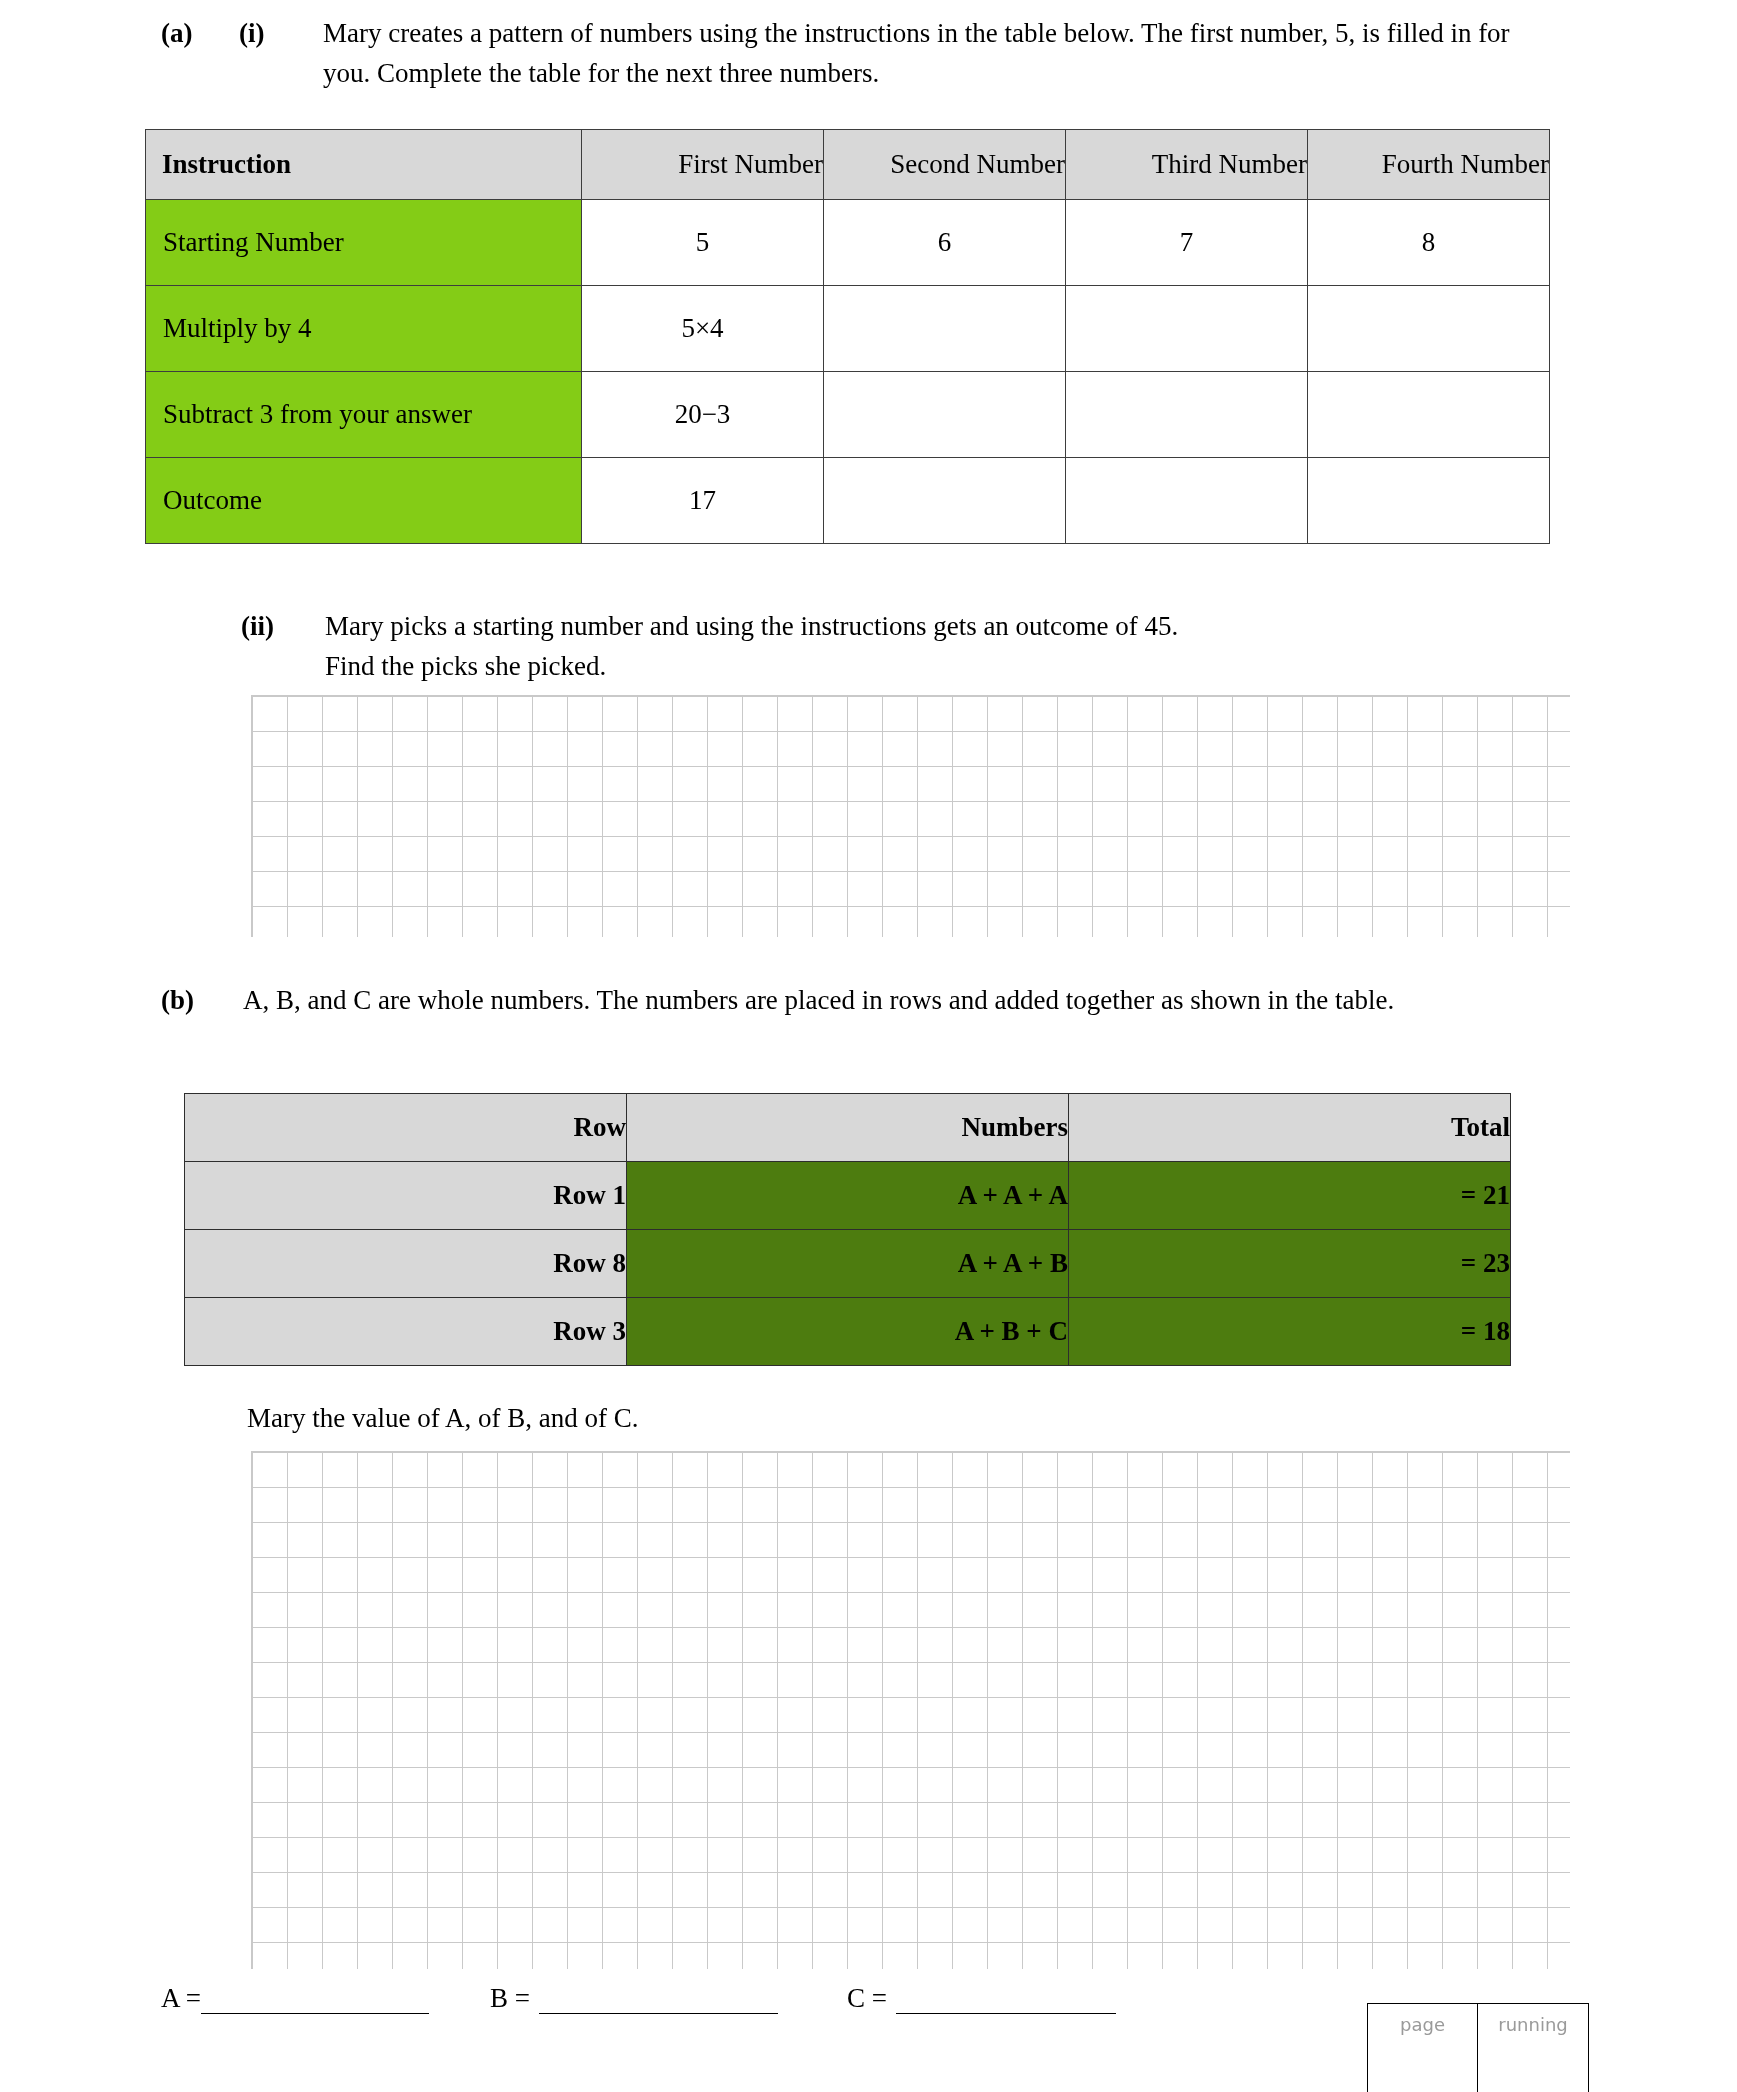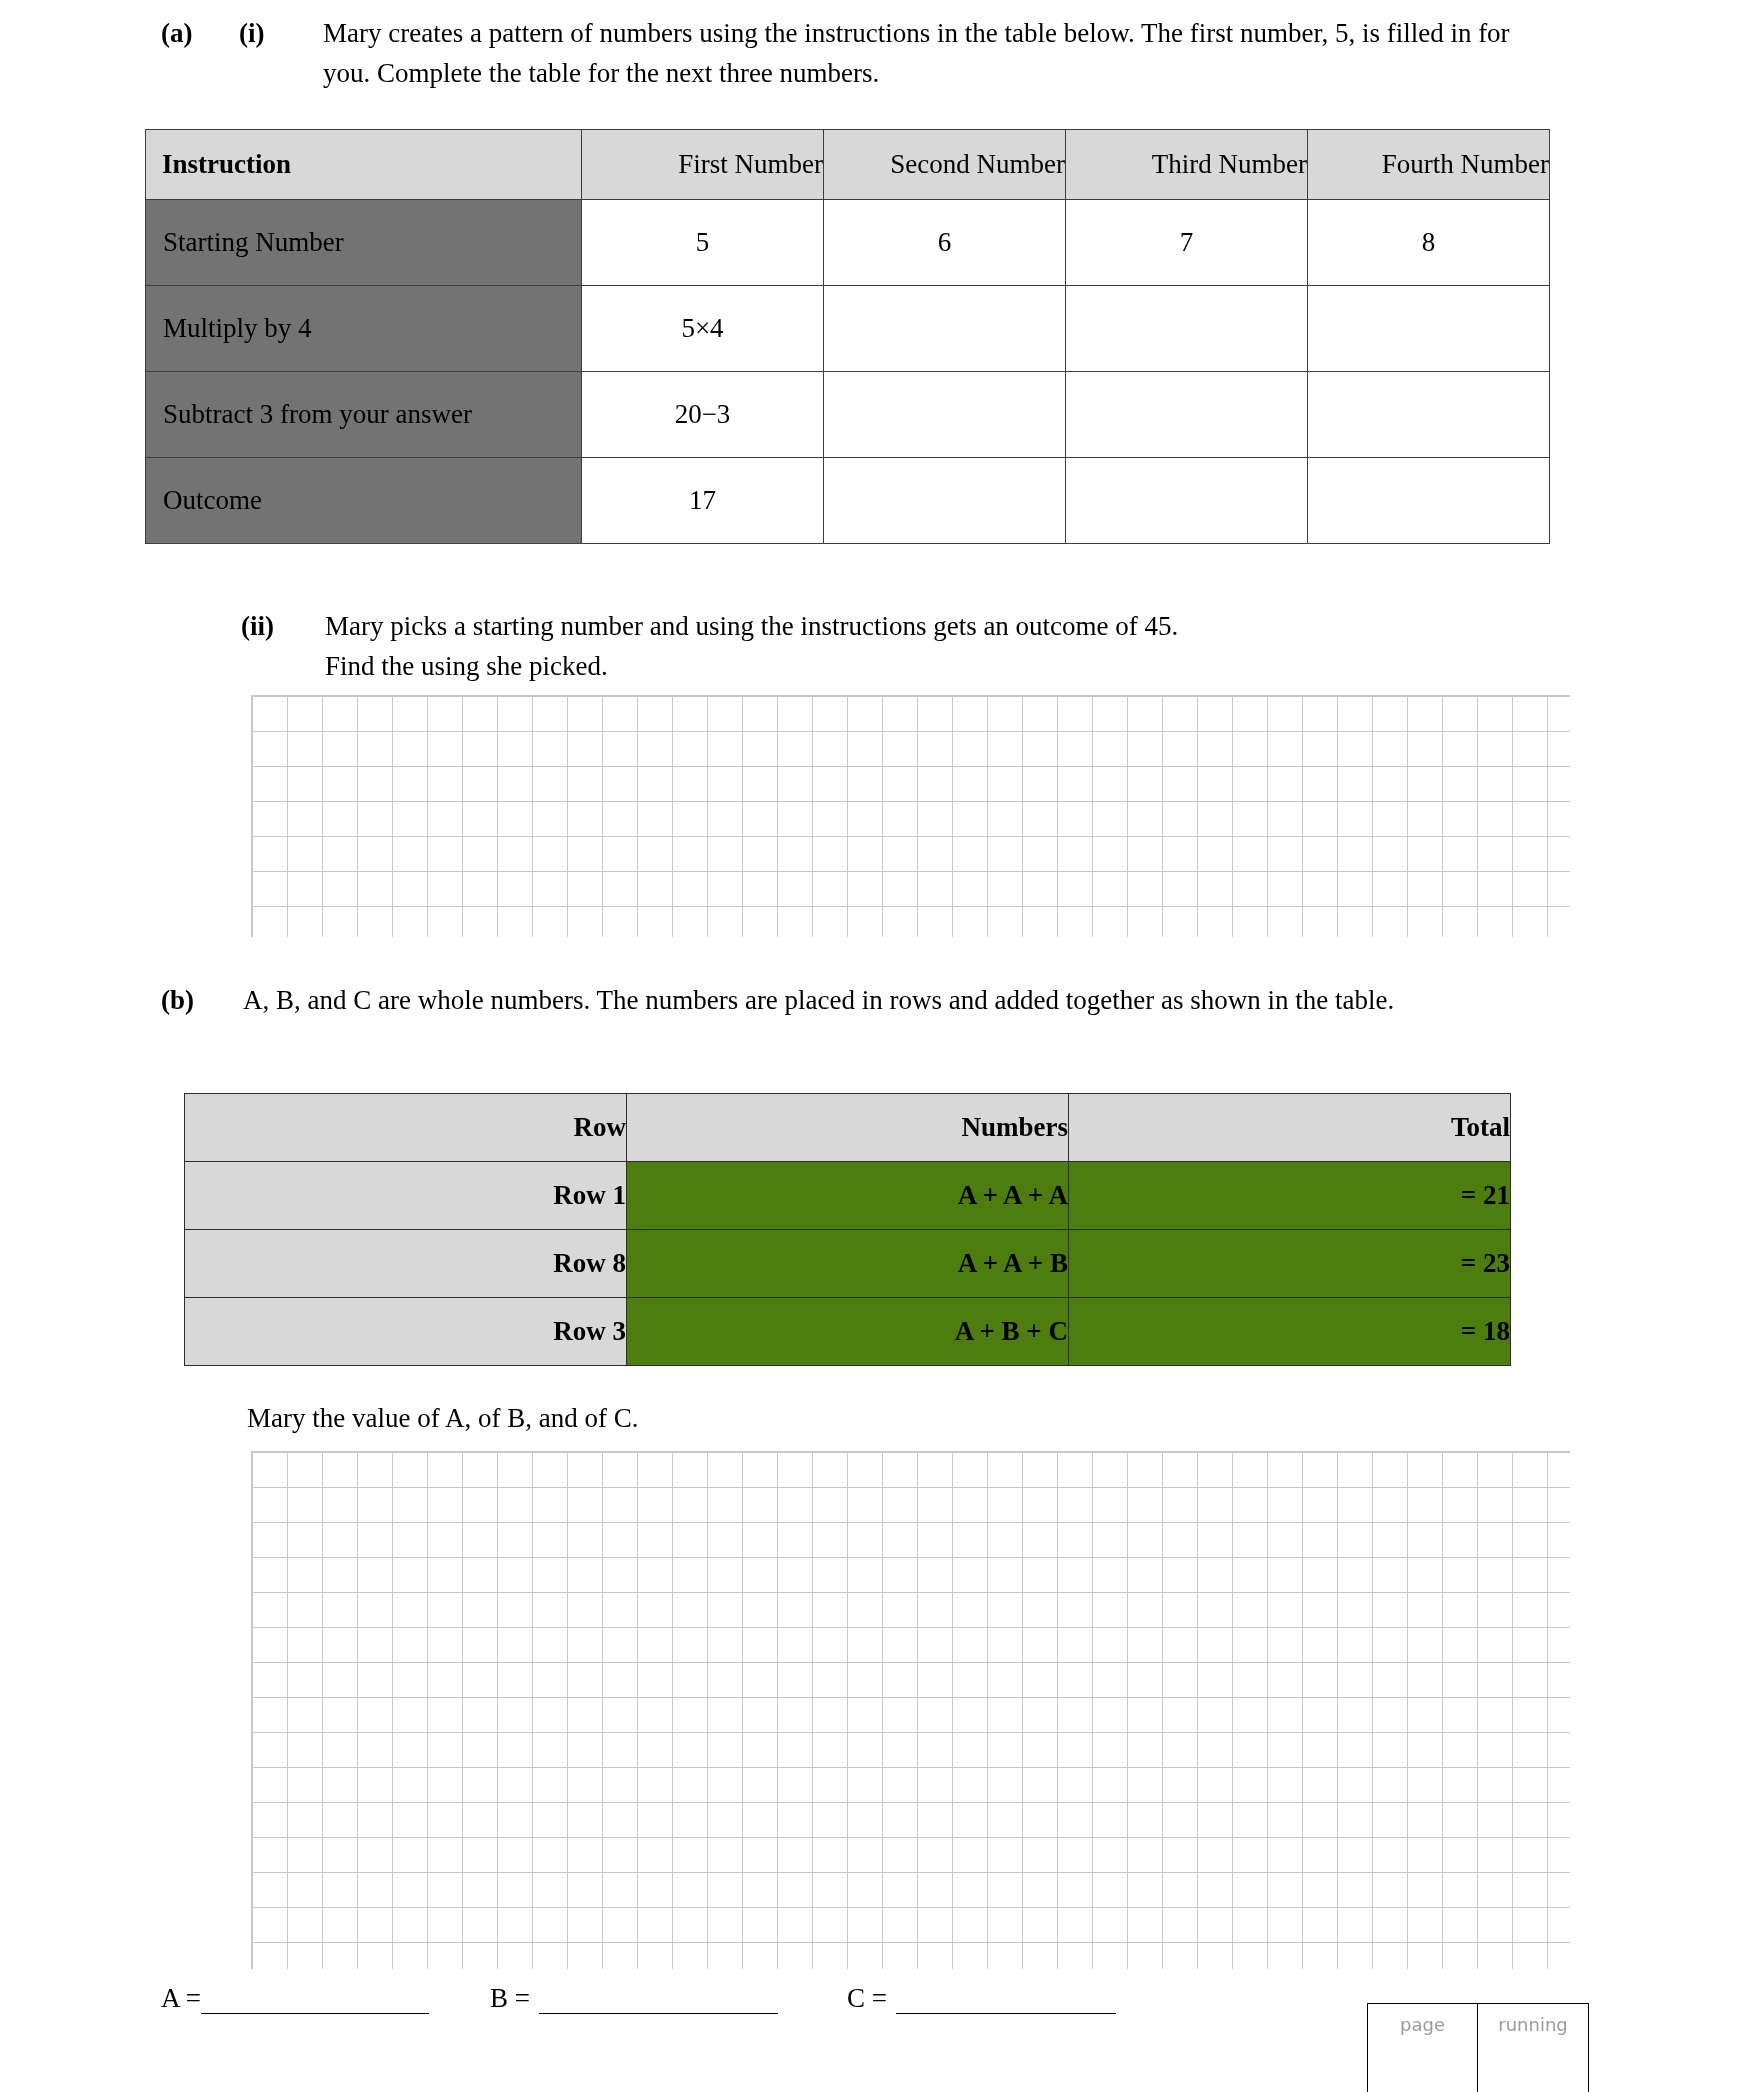--- a/index.html
+++ b/index.html
@@ -73,21 +73,21 @@
   }
   #table-pattern thead th.h-instr {
     text-align: left;
     padding-left: 16px;
     font-weight: bold;
   }
   #table-pattern thead th.h-num {
     text-align: right;
   }
   #table-pattern tbody td.c-instr {
-    background: #737373;
+    background: #84cc16;
     text-align: left;
     padding-left: 17px;
     height: 85px;
   }
   #table-pattern tbody td.c-val {
     background: #ffffff;
     text-align: center;
     height: 85px;
   }
 
@@ -280,21 +280,21 @@
         <td class="c-val"></td>
         <td class="c-val"></td>
       </tr>
     </tbody>
   </table>
 
   <div id="part-aii-block" class="qrow">
     <div class="marker m-ii">(ii)</div>
     <div class="qtext">
       <div>Mary picks a starting number and using the instructions gets an outcome of 45.</div>
-      <div>Find the using she picked.</div>
+      <div>Find the picks she picked.</div>
     </div>
   </div>
 
   <div id="grid-aii" class="answer-grid"></div>
 
   <div id="part-b-block" class="qrow">
     <div class="marker m-b">(b)</div>
     <div class="qtext">A, B, and C are whole numbers.  The numbers are placed in rows and added together as shown in the table.</div>
   </div>
 

